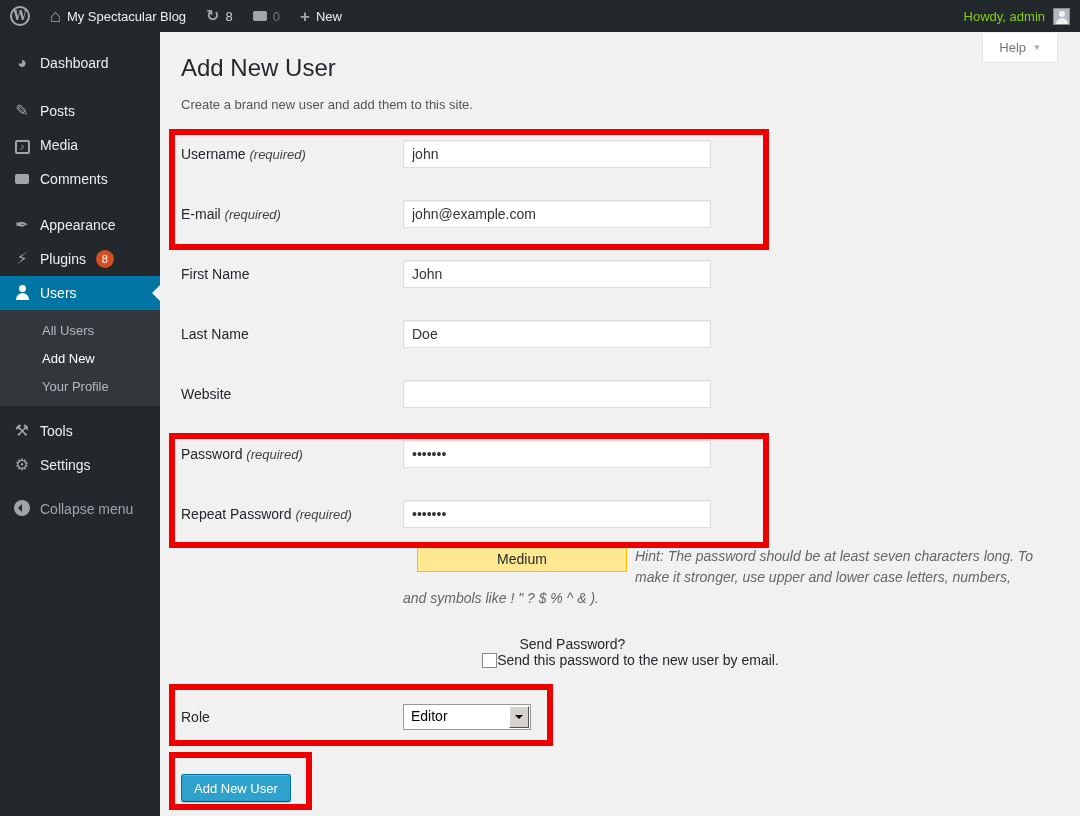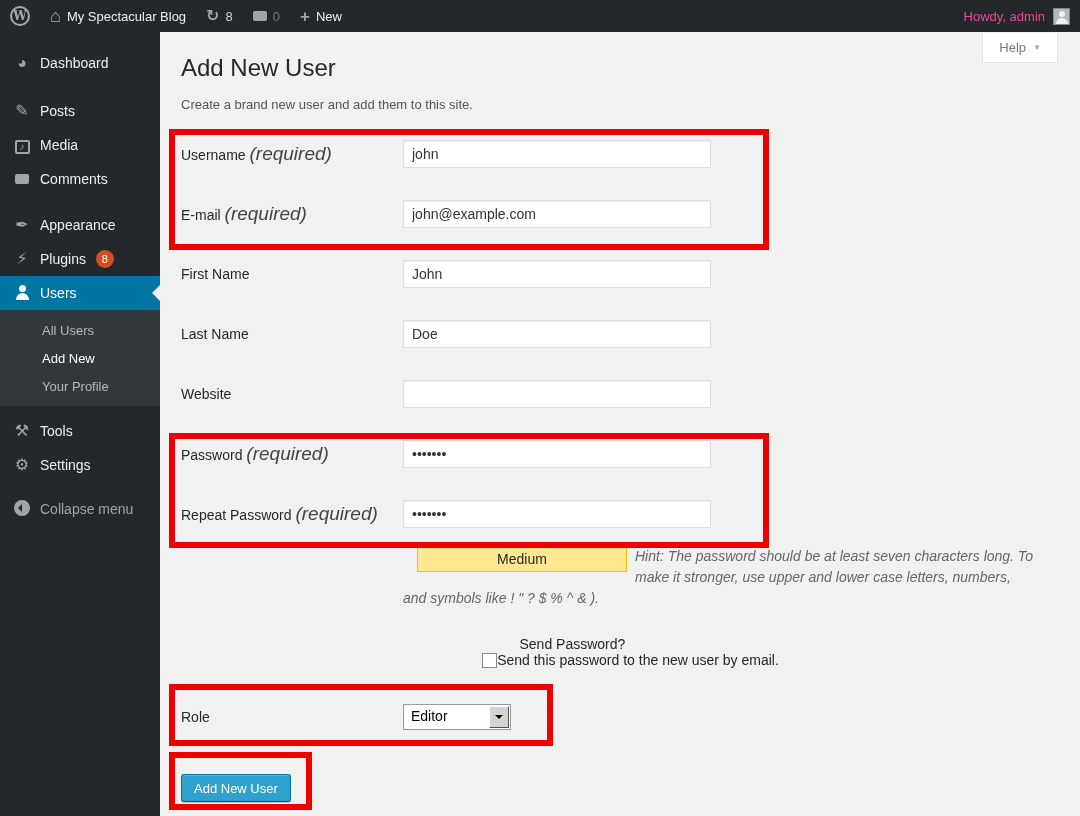--- a/index.html
+++ b/index.html
@@ -17,21 +17,21 @@
                     display:flex; align-items:center; justify-content:center; font-size:12px; font-weight:bold;
                     font-family:"DejaVu Serif", serif; }
   .home-glyph { font-size:18px; }
   .update-glyph { font-size:16px; font-weight:bold; }
   .count { color:#cfd3d6; }
   .count.zero { color:#72777c; }
   .bubble-icon { display:inline-block; width:14px; height:10px; background:#a0a5aa; border-radius:2px; position:relative; }
   .bubble-icon::after { content:''; position:absolute; left:2px; bottom:-4px; border:4px solid transparent; border-top-color:#a0a5aa; border-left-width:2px; border-right-width:2px; }
   .plus-glyph { font-size:17px; font-weight:bold; }
   .ab-right { margin-left:auto; display:flex; align-items:center; gap:8px; padding-right:10px; height:100%; cursor:pointer; }
-  .howdy { color:#ec4899; }
+  .howdy { color:#84cc16; }
   .avatar { width:17px; height:17px; background:#b4b9be; border:1px solid #888; position:relative; overflow:hidden; }
   .avatar::before { content:''; position:absolute; left:5px; top:2px; width:6px; height:6px; border-radius:50%; background:#f1f1f1; }
   .avatar::after  { content:''; position:absolute; left:2px; top:9px; width:12px; height:8px; border-radius:6px 6px 0 0; background:#f1f1f1; }
 
   
   .sidebar { position:absolute; left:0; top:32px; width:160px; height:784px; background:#23282d; color:#eee;
              font-size:14px; padding-top:14px; }
   .menu-item { position:relative; display:flex; align-items:center; height:34px; padding-left:12px; gap:8px; cursor:pointer; color:#eee; }
   .menu-item .mi-icon { width:20px; text-align:center; color:#a0a5aa; font-size:16px; line-height:1; flex:0 0 20px; }
   .menu-item.selected { background:#0074a2; color:#fff; }
@@ -60,37 +60,37 @@
   .help-btn { position:absolute; top:1px; right:22px; background:#fff; border:1px solid #e3e3e3; border-top:none;
               color:#777; font-size:13px; padding:7px 16px 7px 16px; display:flex; align-items:center; gap:7px; cursor:pointer; }
   .help-arrow { font-size:8px; color:#a0a5aa; }
 
   .page-title { font-size:24px; font-weight:400; color:#23282d; padding:21px 0 0 21px; line-height:29px; }
   .page-desc { font-size:13px; color:#555; padding:15px 0 0 21px; }
 
   .form { padding-left:21px; margin-top:12px; }
   .form-row { display:flex; align-items:center; height:60px; }
   .form-label { width:222px; font-size:14px; color:#23282d; }
-  .req { font-style:italic; font-size:19px; color:#444; }
+  .req { font-style:italic; font-size:13px; color:#444; }
   .text-input { width:308px; height:28px; border:1px solid #ddd; background:#fff; padding:3px 8px;
                 font-size:14px; color:#333; font-family:inherit; box-shadow:inset 0 1px 2px rgba(0,0,0,.07); outline:none; }
 
   .strength-row { display:flex; align-items:flex-start; margin-top:2px; min-height:78px; }
   .hint-block { width:632px; font-size:14px; }
   .strength-meter { float:left; width:210px; height:26px; background:#ffe88f; border:1px solid #ffbf00;
                     text-align:center; line-height:24px; font-size:14px; color:#23282d; margin:0 8px 4px 14px; }
   .hint-text { font-style:italic; color:#666; line-height:21px; }
 
   .send-row { margin-top:12px; height:40px;flex-direction:column; }
   .checkbox-wrap { display:flex; align-items:center; gap:0; }
   .checkbox { appearance:none; -webkit-appearance:none; width:15px; height:15px; border:1px solid #888; background:#fff; margin:0; cursor:pointer; }
   .checkbox-label { font-size:14px; color:#23282d; }
 
   .role-row { margin-top:13px; height:55px; }
-  .role-select { display:flex; width:108px; height:26px; border:1px solid #999; background:#fff; cursor:pointer; }
+  .role-select { display:flex; width:128px; height:26px; border:1px solid #999; background:#fff; cursor:pointer; }
   .role-value { flex:1; font-size:14px; color:#000; padding:3px 0 0 7px; }
   .select-btn { width:20px; margin:1px; background:#d6d3ce; border-top:1px solid #fff; border-left:1px solid #fff;
                 border-right:1px solid #555; border-bottom:1px solid #555; display:flex; align-items:center; justify-content:center; }
   .select-btn::after { content:''; border:4px solid transparent; border-top-color:#000; margin-top:4px; }
 
   .submit-row { margin-top:30px; }
   .primary-btn { background:#2ea2cc; border:1px solid #0074a2; border-bottom-color:#005684; color:#fff;
                  font-size:13px; height:28px; padding:0 12px; border-radius:3px; cursor:pointer; font-family:inherit;
                  box-shadow:inset 0 1px 0 rgba(120,200,230,.5), 0 1px 0 rgba(0,0,0,.15); }
 

